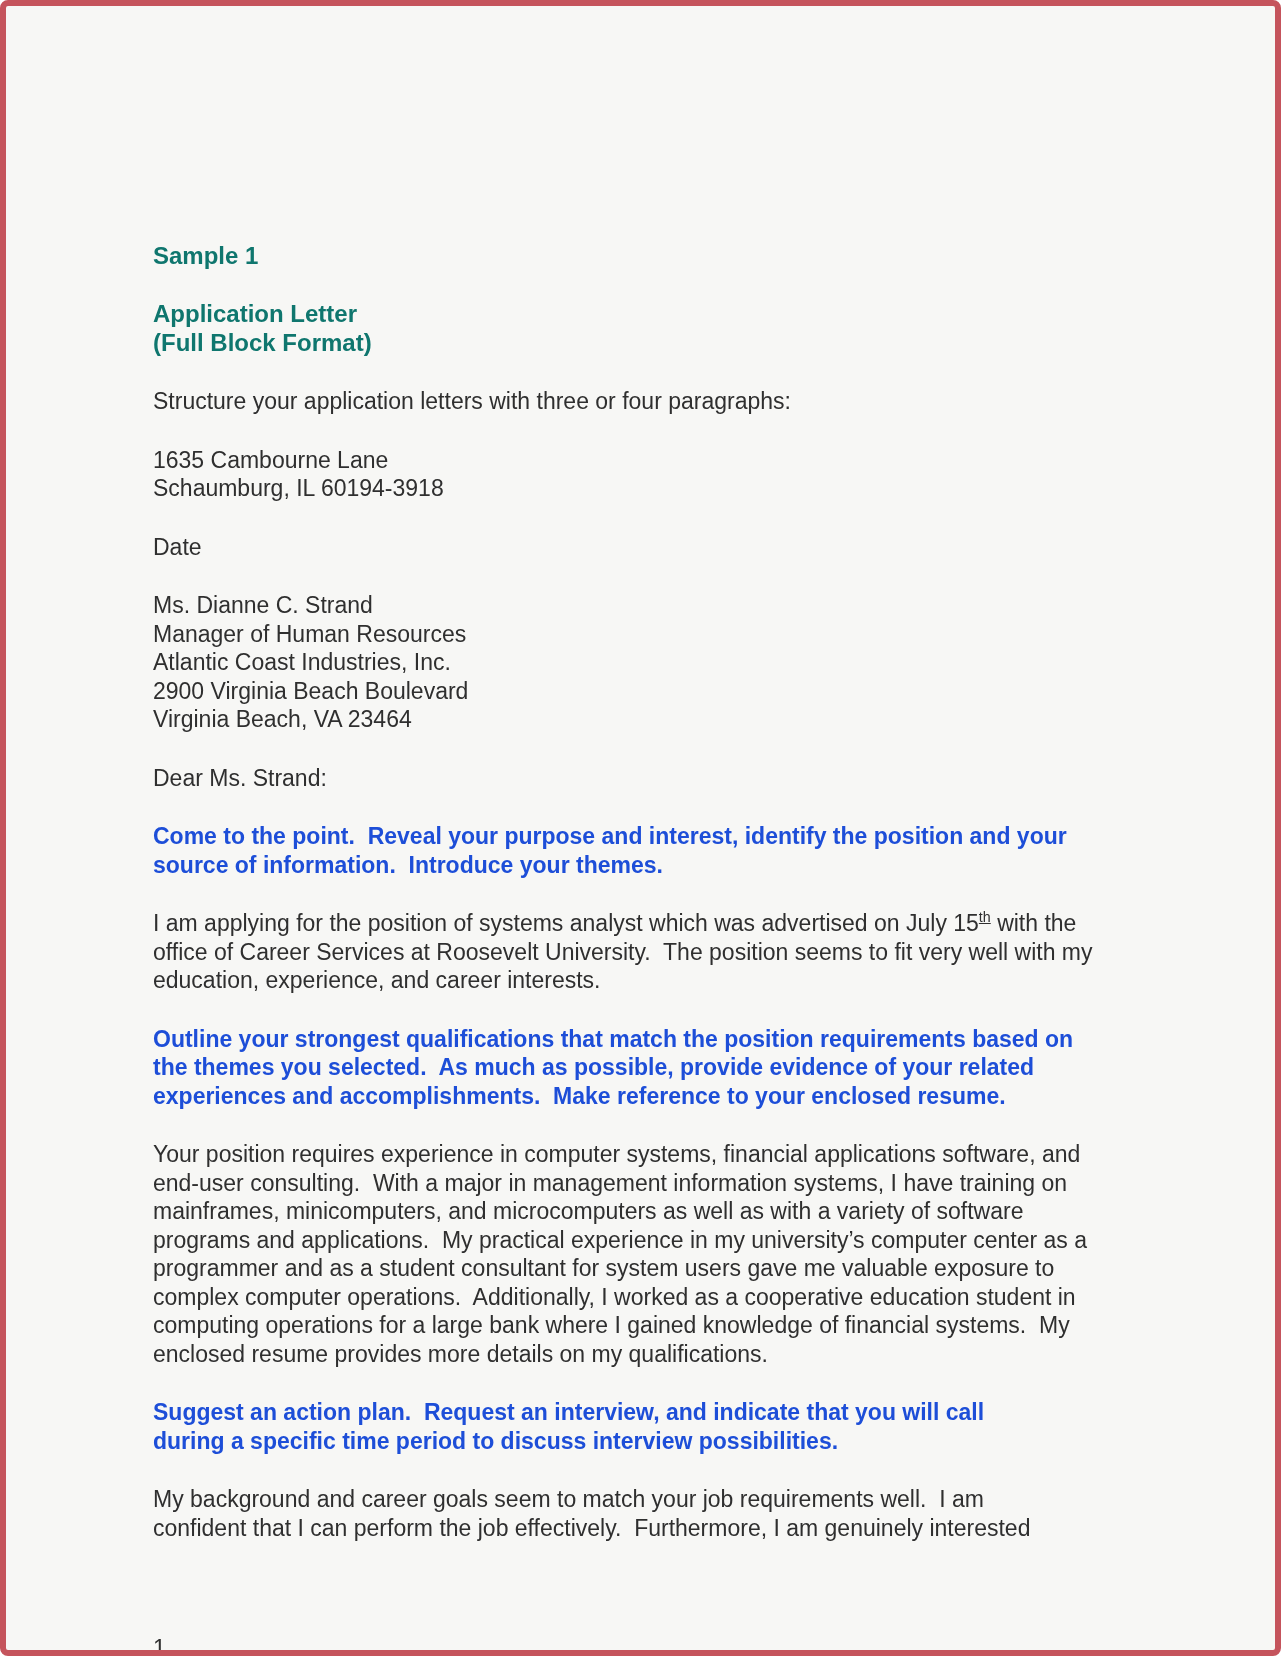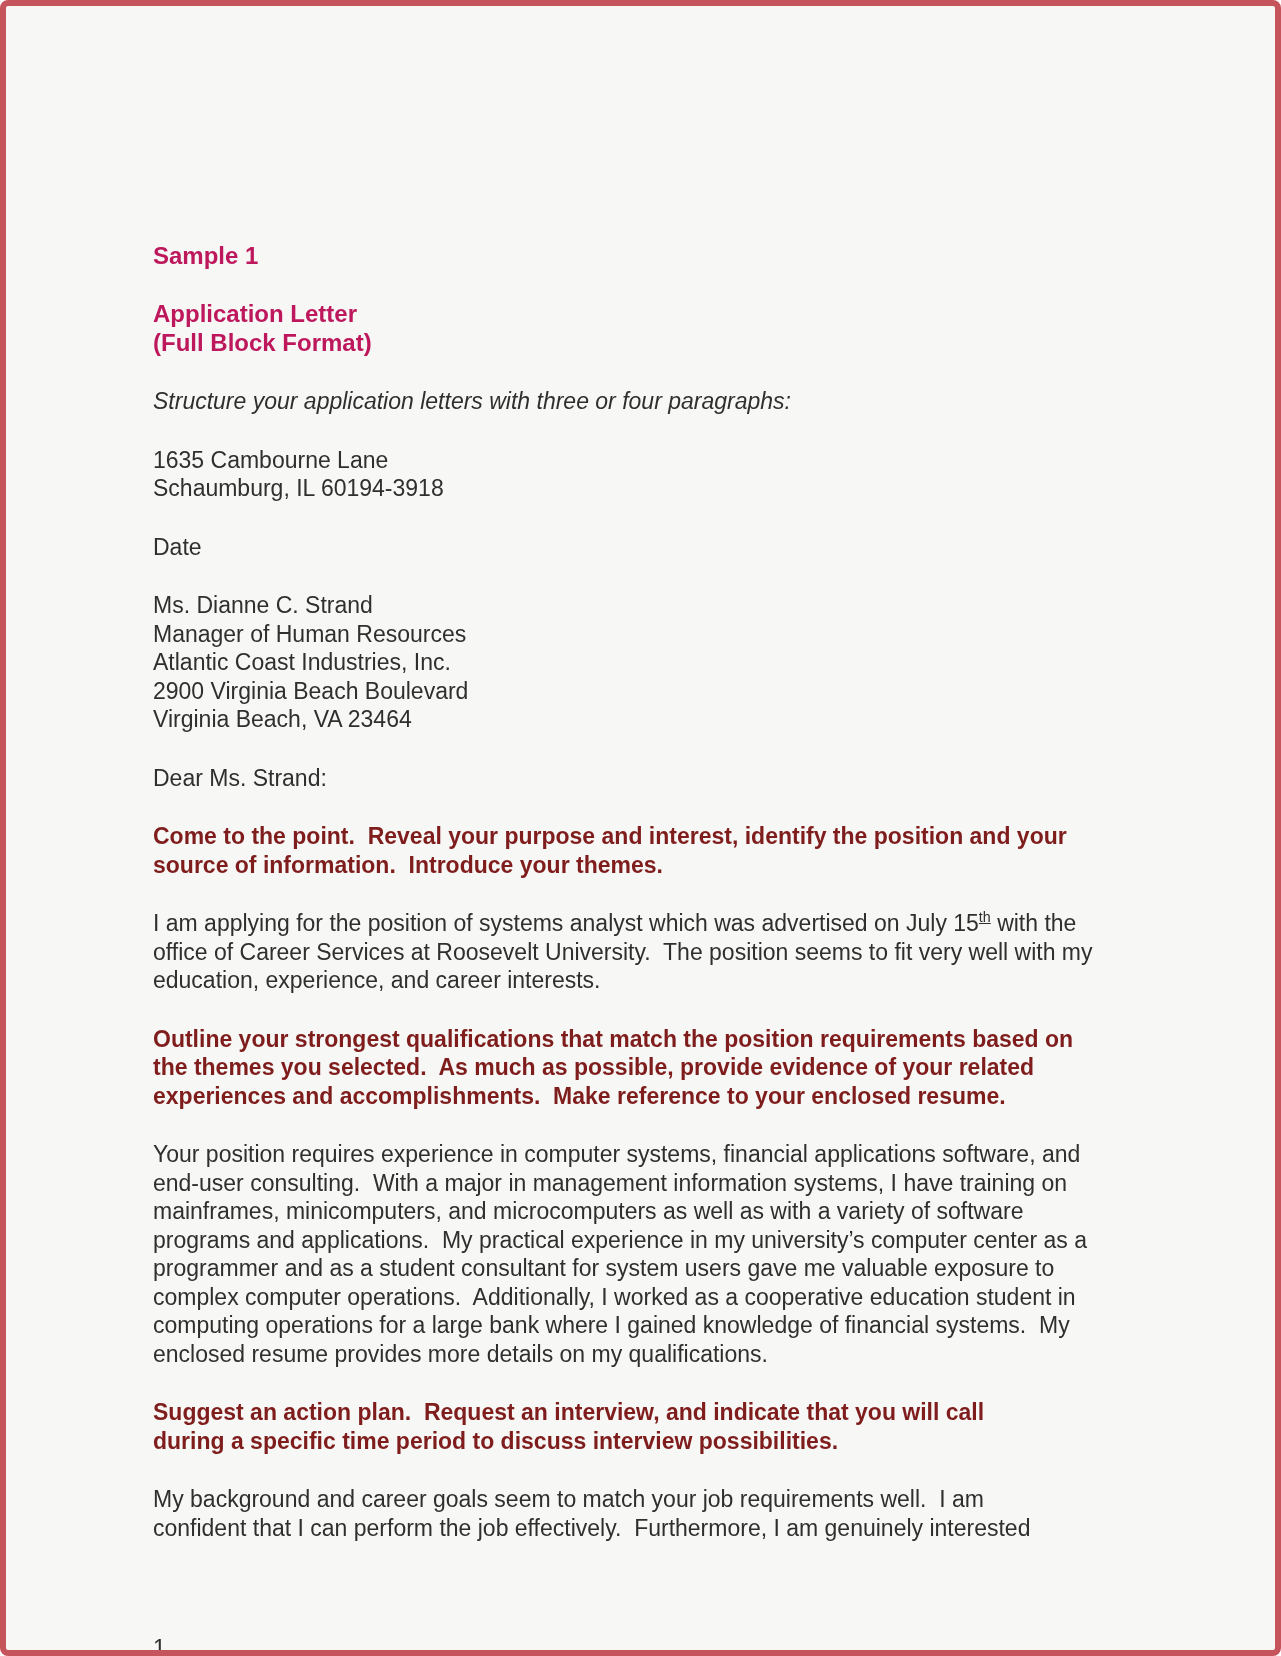--- a/index.html
+++ b/index.html
@@ -33,28 +33,27 @@
     width: 1015px;
     color: var(--text-color);
     font-size: 23px;
     line-height: 28.5px;
     white-space: pre-wrap;
   }
   .block { margin: 0 0 30px 0; }
   .block.heading {
     font-weight: bold;
     font-size: 24px;
-    color: #be185d;
+    color: #0f766e;
   }
   .block.bold {
     font-weight: bold;
-    color: #7f1d1d;
+    color: #1d4ed8;
   }
   .block.italic {
-    font-style: italic;
   }
   sup {
     font-size: 0.62em;
     line-height: 0;
     vertical-align: super;
     text-decoration: underline;
   }
   .page-number {
     margin-top: 92px;
     color: var(--text-color);

